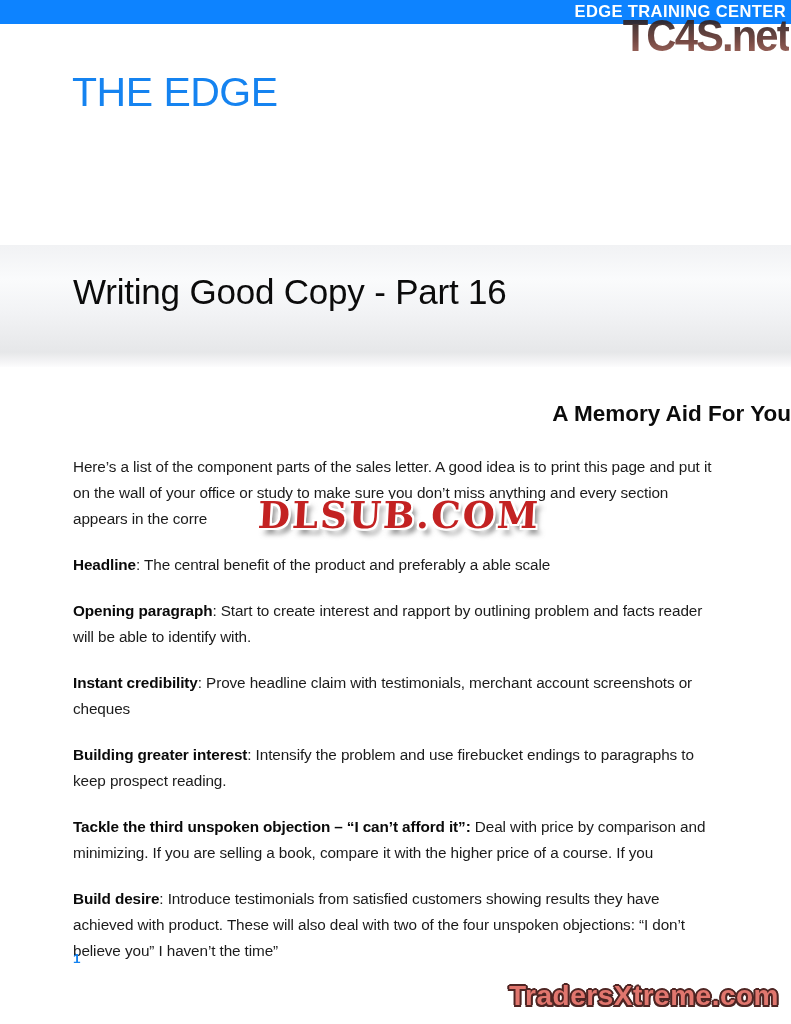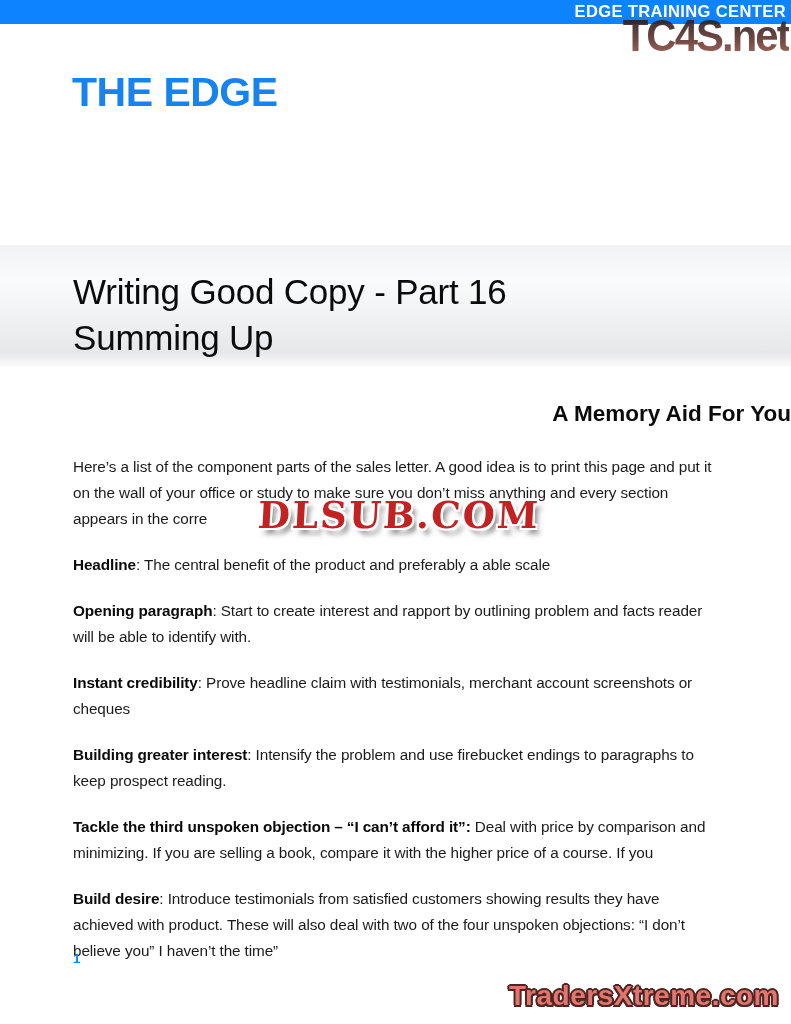--- a/index.html
+++ b/index.html
@@ -44,21 +44,21 @@
     color:transparent;
     -webkit-text-fill-color:transparent;
     white-space:nowrap;
   }
 
   
   .logo {
     margin:48px 0 0 72px;
     font-size:41px;
     line-height:41px;
-    font-weight:bold;
+    font-weight:normal;
     letter-spacing:-0.5px;
     color:#1583f0;
   }
 
   
   .band {
     margin-top:132px;
     height:122px;
     box-sizing:border-box;
     padding:24px 0 0 73px;
@@ -146,21 +146,20 @@
   <span class="banner-text">EDGE TRAINING CENTER</span>
 </div>
 
 <div class="tc4s">TC4S.net</div>
 
 <div class="logo">THE EDGE</div>
 
 <div class="band">
   <div class="doc-title">
     <div>Writing Good Copy - Part 16</div>
-    <div>Summing Up</div>
   </div>
 </div>
 
 <div class="section-heading">A Memory Aid For You</div>
 
 <div class="body-copy">
   <p><strong></strong><span>Here’s a list of the component parts of the sales letter. A good idea is to print this page and put it on the wall of your office or study to make sure you don’t miss anything and every section appears in the corre</span></p>
   <p><strong>Headline</strong><span>: The central benefit of the product and preferably a able scale</span></p>
   <p><strong>Opening paragraph</strong><span>: Start to create interest  and rapport by outlining problem and facts reader will be able to identify with.</span></p>
   <p><strong>Instant credibility</strong><span>: Prove headline claim with testimonials, merchant account screenshots or cheques</span></p>

